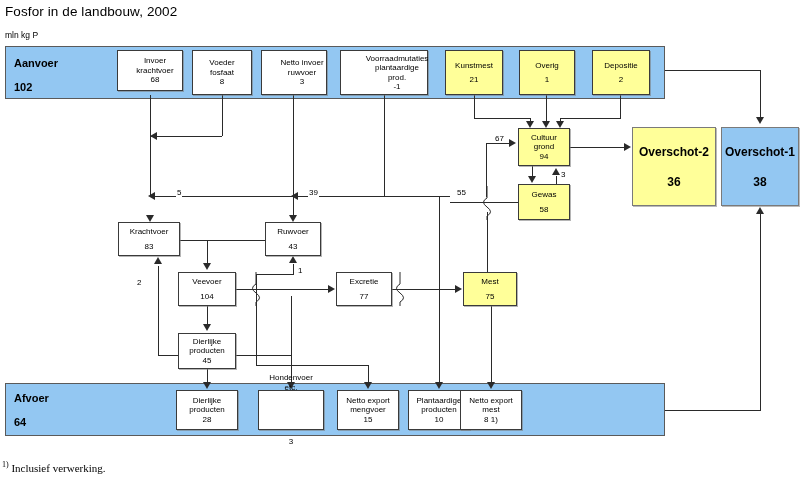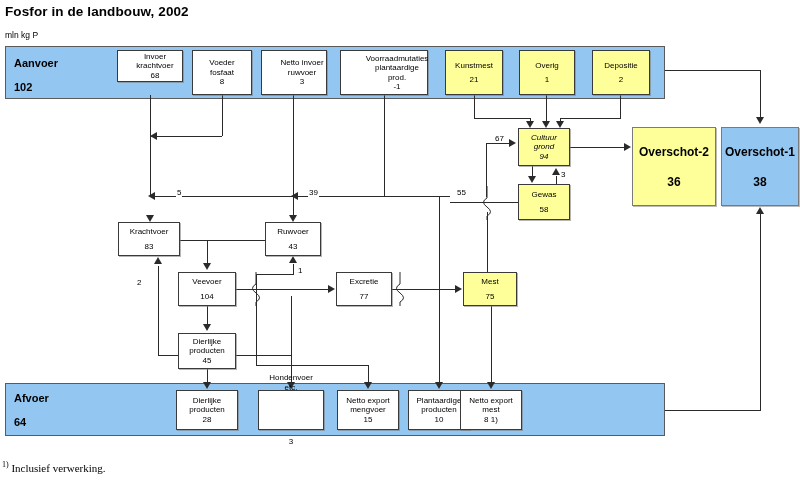--- a/index.html
+++ b/index.html
@@ -1,20 +1,20 @@
 <!DOCTYPE html>
 <html><head>
 <meta charset="utf-8">
 <style>
   html,body{margin:0;padding:0;background:#ffffff;}
   body{width:800px;height:488px;position:relative;overflow:hidden;
        font-family:"Liberation Sans",sans-serif;color:#000;}
   #stage{position:absolute;left:0;top:0;width:800px;height:488px;}
 
-  .title{position:absolute;left:5px;top:4px;font-size:13.5px;font-weight:bold;letter-spacing:0.1px;}
+  .title{position:absolute;left:5px;top:4px;font-size:13.5px;font-weight:normal;letter-spacing:0.1px;}
   .unit{position:absolute;left:5px;top:30px;font-size:8.5px;}
   .footnote{position:absolute;left:2px;top:460px;font-size:11px;
             font-family:"Liberation Serif",serif;}
   .footnote sup{font-size:8px;}
 
   
   .band{position:absolute;background:#93C7F2;border:1px solid #5a5a5a;box-sizing:border-box;}
   .band-title{position:absolute;font-size:11px;font-weight:bold;}
   .band-total{position:absolute;font-size:11px;font-weight:bold;}
 
@@ -54,21 +54,21 @@
 
 <div id="stage">
 
   <div class="title">Fosfor in de landbouw, 2002</div>
   <div class="unit">mln kg P</div>
 
   <div class="band" style="left:5px;top:46px;width:660px;height:53px;"></div>
   <div class="band-title" style="left:14px;top:57px;">Aanvoer</div>
   <div class="band-total" style="left:14px;top:81px;">102</div>
 
-  <div class="node" style="left:117px;top:50px;width:66px;height:32px;padding-left:10px;">
+  <div class="node" style="left:117px;top:50px;width:66px;height:41px;padding-left:10px;">
     <span class="lbl">Invoer
 krachtvoer</span>
     <span class="val">68</span>
   </div>
   <div class="node" style="left:192px;top:50px;width:60px;height:45px;">
     <span class="lbl">Voeder
 fosfaat</span>
     <span class="val">8</span>
   </div>
   <div class="node" style="left:261px;top:50px;width:66px;height:45px;padding-left:16px;">
@@ -87,21 +87,21 @@
   </div>
   <div class="node yellow gapval" style="left:519px;top:50px;width:56px;height:45px;">
     <span class="lbl">Overig</span>
     <span class="val">1</span>
   </div>
   <div class="node yellow gapval" style="left:592px;top:50px;width:58px;height:45px;">
     <span class="lbl">Depositie</span>
     <span class="val">2</span>
   </div>
 
-  <div class="node yellow" style="left:518px;top:128px;width:52px;height:38px;font-style:italic;">
+  <div class="node yellow" style="left:518px;top:128px;width:52px;height:38px;">
     <span class="lbl">Cultuur
 grond</span>
     <span class="val">94</span>
   </div>
   <div class="node yellow gapval" style="left:518px;top:184px;width:52px;height:36px;">
     <span class="lbl">Gewas</span>
     <span class="val">58</span>
   </div>
 
   <div class="bignode yellow" style="left:632px;top:127px;width:84px;height:79px;">

